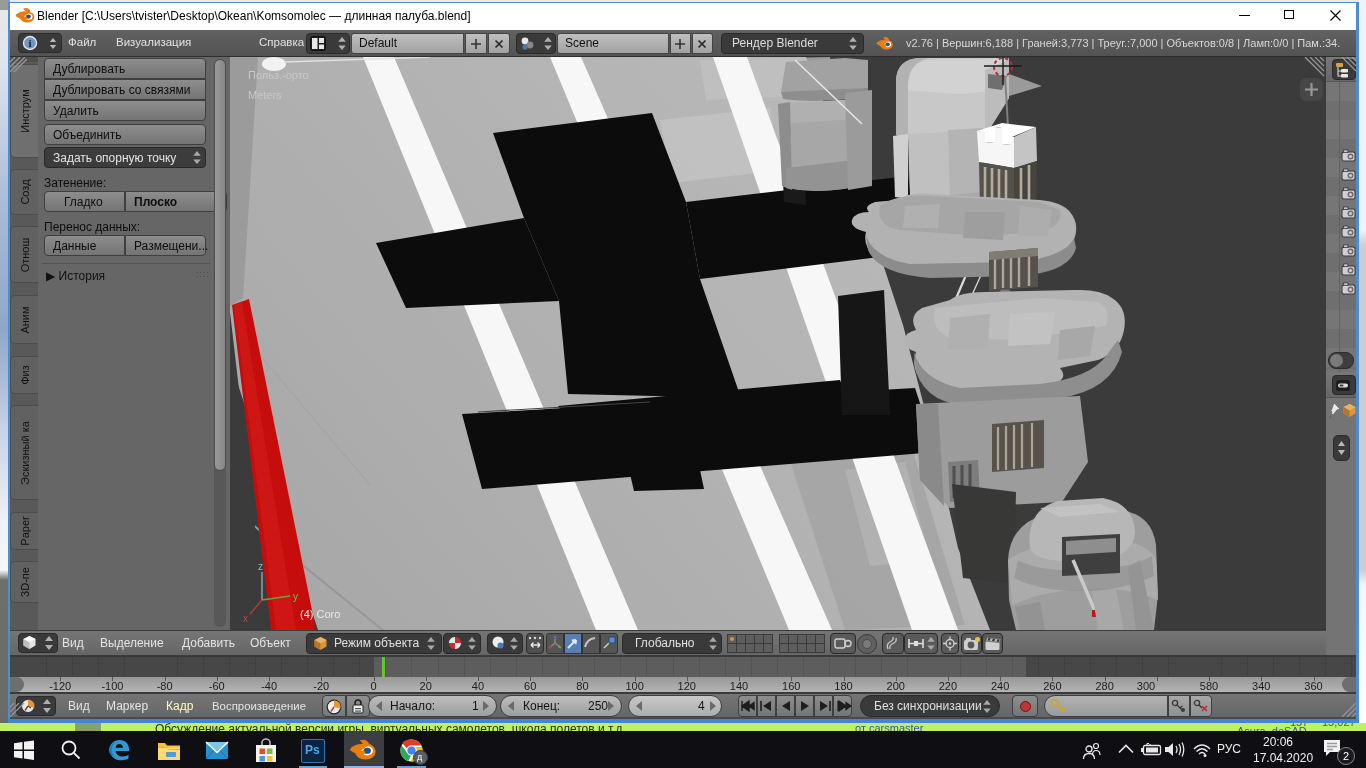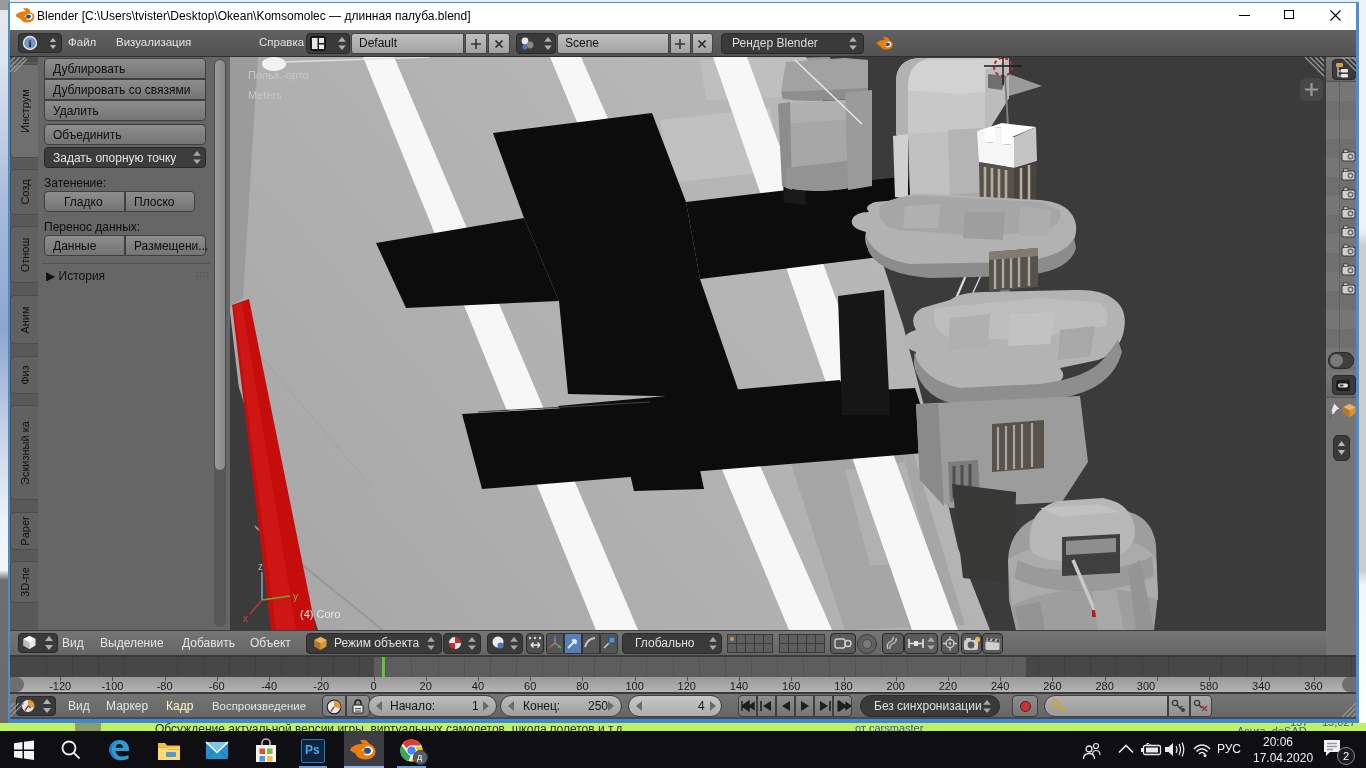--- a/index.html
+++ b/index.html
@@ -119,20 +119,21 @@
       <path d="M5,15 L9,10 L1,10 Z" fill="#b0b0b0"></path>
     </svg>
 
   <svg class="abs" style="left:866px;top:5px;" width="18" height="18" viewBox="0 0 21 21">
     <ellipse cx="12.2" cy="11.4" rx="7.4" ry="5.8" fill="#e87d0d"></ellipse>
     <ellipse cx="13.5" cy="10.9" rx="4.2" ry="3.3" fill="#ffffff"></ellipse>
     <ellipse cx="13.5" cy="10.9" rx="2.6" ry="2.2" fill="#2a4f87"></ellipse>
     <path d="M 1,8.8 Q 6,4.8 11,5.8 L 8,2.8 12,2.3 Q 16,4.3 15,6.3 L 6,13.3 Z" fill="#e87d0d"></path>
     <path d="M 1.2,9.3 Q 7,13.8 12,11.8" stroke="#e87d0d" stroke-width="2.6" fill="none"></path>
   </svg>
+  <div class="tx" style="left:896px;top:7px;font-size:11px;color:#d8d8d8;">v2.76 | Вершин:6,188 | Граней:3,773 | Треуг.:7,000 | Объектов:0/8 | Ламп:0/0 | Пам.:34.</div>
 </div>
 
 <div class="abs" style="left:10px;top:57px;width:220px;height:573px;background:#666666;overflow:hidden;" id="shelf">
 
   <div class="abs" style="left:0;top:0;width:28px;height:573px;background:#595959;"></div>
   <div class="abs" style="left:0;top:0;width:28px;height:5px;background:#4e4e4e;"></div>
   <style>
     .vtab { position:absolute; left:0px; width:28px; background:#616161; border:1px solid #4c4c4c; border-right:none; border-radius:5px 0 0 5px; }
     .vtab span { position:absolute; left:50%; top:50%; transform:translate(-50%,-50%) rotate(-90deg); font-size:11px; color:#101010; white-space:nowrap; }
     .shbtn { position:absolute; background:linear-gradient(#8d8d8d,#747474); border:1px solid #3f3f3f; border-radius:4px; color:#0d0d0d; font-size:12px; padding-top:3px; padding-left:8px; }
@@ -166,21 +167,21 @@
   <div class="shbtn" style="left:34px;top:22px;width:162px;height:21px;border-radius:0;">Дублировать со связями</div>
   <div class="shbtn" style="left:34px;top:43px;width:162px;height:21px;border-radius:0 0 4px 4px;">Удалить</div>
   <div class="shbtn" style="left:34px;top:67px;width:162px;height:21px;">Объединить</div>
   <div class="abs" style="left:34px;top:90px;width:162px;height:21px;background:#3c3c3c;border:1px solid #282828;border-radius:4px;color:#e4e4e4;font-size:12px;padding:3px 0 0 8px;">Задать опорную точку</div>
   <svg class="abs" style="left:182px;top:93px;" width="10" height="15" viewBox="0 0 10 16">
       <path d="M5,1 L9,6 L1,6 Z" fill="#a8a8a8"></path>
       <path d="M5,15 L9,10 L1,10 Z" fill="#a8a8a8"></path>
     </svg>
   <div class="tx" style="left:34px;top:119px;font-size:12px;color:#0d0d0d;">Затенение:</div>
   <div class="shbtn" style="left:34px;top:134px;width:81px;height:21px;border-radius:4px 0 0 4px;padding-left:19px;">Гладко</div>
-  <div class="shbtn" style="left:115px;top:134px;width:70px;height:21px;border-radius:0 4px 4px 0;">Плоско</div>
+  <div class="shbtn" style="left:115px;top:134px;width:102px;height:21px;border-radius:0 4px 4px 0;font-weight:bold;">Плоско</div>
   <div class="tx" style="left:34px;top:163px;font-size:12px;color:#0d0d0d;">Перенос данных:</div>
   <div class="shbtn" style="left:34px;top:178px;width:81px;height:21px;border-radius:4px 0 0 4px;">Данные</div>
   <div class="shbtn" style="left:115px;top:178px;width:81px;height:21px;border-radius:0 4px 4px 0;">Размещени...</div>
   <div class="abs" style="left:32px;top:206px;width:168px;height:1px;background:#555;"></div>
   <div class="tx" style="left:36px;top:212px;font-size:12px;color:#111;">▶ История</div>
   <div class="tx" style="left:186px;top:212px;font-size:9px;color:#4a4a4a;letter-spacing:1px;">::::</div>
 
   <div class="abs" style="left:204px;top:2px;width:12px;height:568px;background:#585858;border-radius:6px;"></div>
   <div class="abs" style="left:204px;top:2px;width:12px;height:412px;background:linear-gradient(90deg,#9a9a9a,#888888);border-radius:6px;border:1px solid #4c4c4c;"></div>
 

